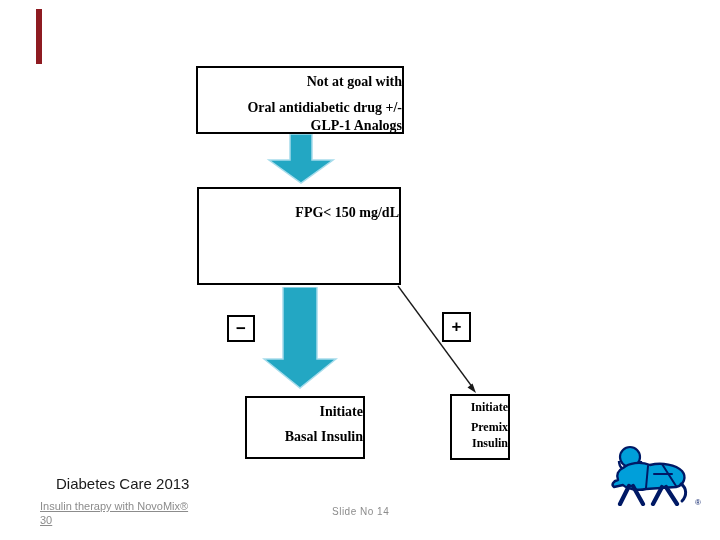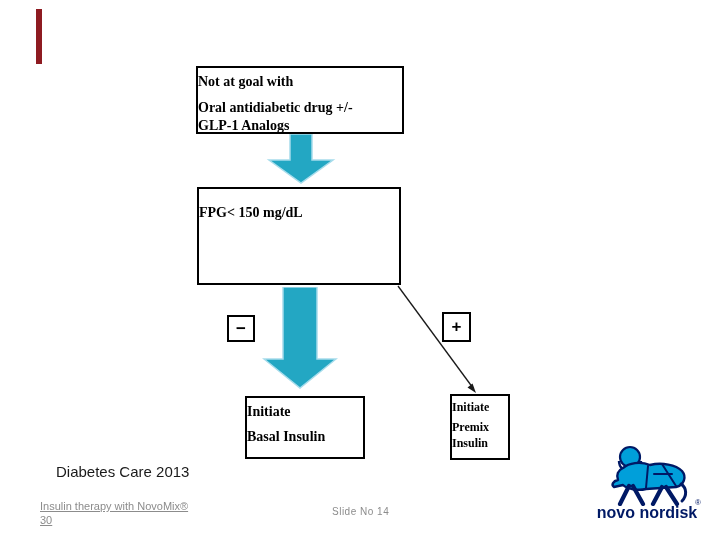--- a/index.html
+++ b/index.html
@@ -10,21 +10,21 @@
   }
   .slide{position:absolute;left:0;top:0;width:720px;height:540px;background:#fff;}
 
   
   .accent-bar{position:absolute;left:36px;top:9px;width:6px;height:55px;background:#8E1B21;}
 
   
   .fc-box{
     position:absolute;border:2px solid #000;background:#fff;
     font-family:"Liberation Serif",serif;font-weight:bold;color:#000;
-    text-align:left;box-sizing:border-box;
+    text-align:right;box-sizing:border-box;
   }
   .fc-line{width:100%;}
   .top-box{left:196px;top:66px;width:208px;height:68px;font-size:14px;line-height:17px;padding-top:5px;}
   .top-box .l2{margin-top:9px;}
   .top-box .l3{margin-top:1px;}
   .mid-box{left:197px;top:187px;width:204px;height:98px;font-size:14px;line-height:17px;padding-top:7px;}
   .mid-box .l2{margin-top:8px;}
   .mid-box .l3{margin-top:8px;}
   .basal-box{left:245px;top:396px;width:120px;height:63px;font-size:14px;line-height:16px;padding-top:6px;}
   .basal-box .l2{margin-top:9px;}
@@ -42,21 +42,21 @@
   .plus-box{left:442px;top:312px;width:29px;height:30px;}
 
   
   .arrow-svg{position:absolute;}
   .arrow1{left:263px;top:134px;}
   .arrow2{left:262px;top:287px;}
   .diag{left:394px;top:283px;}
 
   
   .ref-text{
-    position:absolute;left:56px;top:463px;font-size:15px;color:#1a1a1a;
+    position:absolute;left:56px;top:475px;font-size:15px;color:#1a1a1a;
     font-family:"Liberation Sans",sans-serif;white-space:nowrap;
   }
   .footnote{
     position:absolute;left:40px;top:499px;font-size:11px;line-height:14px;color:#8c8c8c;
     font-family:"Liberation Sans",sans-serif;white-space:nowrap;text-decoration:underline;
   }
   .slide-no{
     position:absolute;left:332px;top:506px;font-size:10px;color:#8c8c8c;
     font-family:"Liberation Sans",sans-serif;white-space:nowrap;letter-spacing:0.5px;
   }
@@ -140,17 +140,16 @@
       <path d="M31,24 C26,26 24,31 26,36 C21,37 19,41 22,43 L31,41
                C35,45 46,47 54,45 L84,43 C92,41 95,33 90,27
                C84,21 70,18 58,21 C48,17 37,19 31,24 Z" fill="#009FDA" stroke="#001965" stroke-width="2.4" stroke-linejoin="round"></path>
 
       <path d="M56,22 L54,44 M70,20 L84,42 M62,30 L80,30" fill="none" stroke="#001965" stroke-width="2" stroke-linecap="round"></path>
 
       <path d="M37,42 L28,60 M41,42 L51,60 M70,43 L61,60 M74,43 L85,60" stroke="#001965" stroke-width="4.2" stroke-linecap="round" fill="none"></path>
 
       <path d="M89,40 C95,44 95,52 90,57" stroke="#001965" stroke-width="3" stroke-linecap="round" fill="none"></path>
     </svg>
-    <div class="logo-text">novo nordisk</div>
     <div class="logo-reg">®</div>
   </div>
 
 </div>
 
 </body></html>

